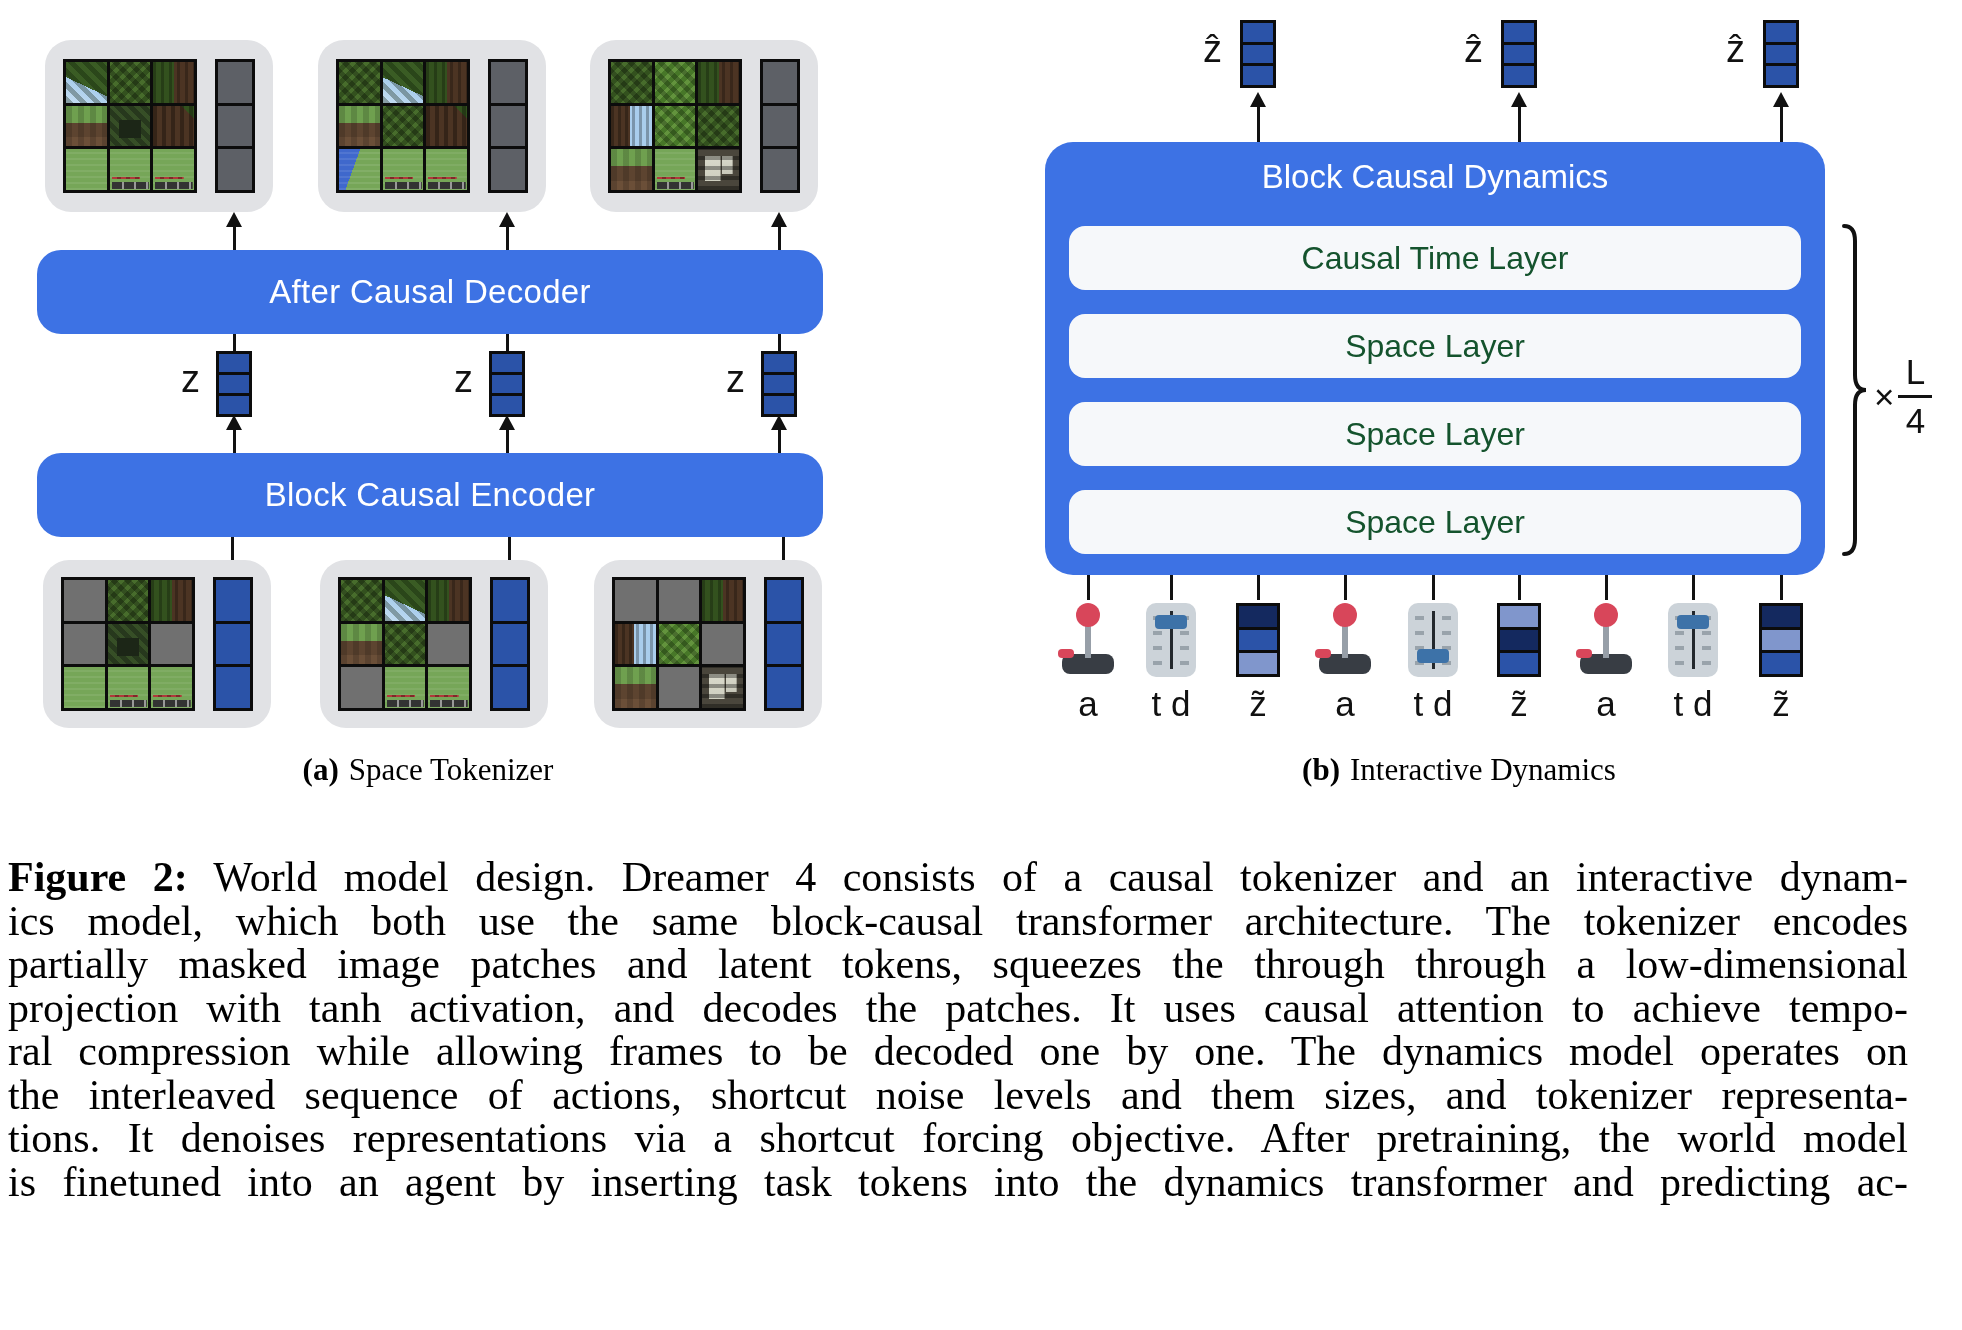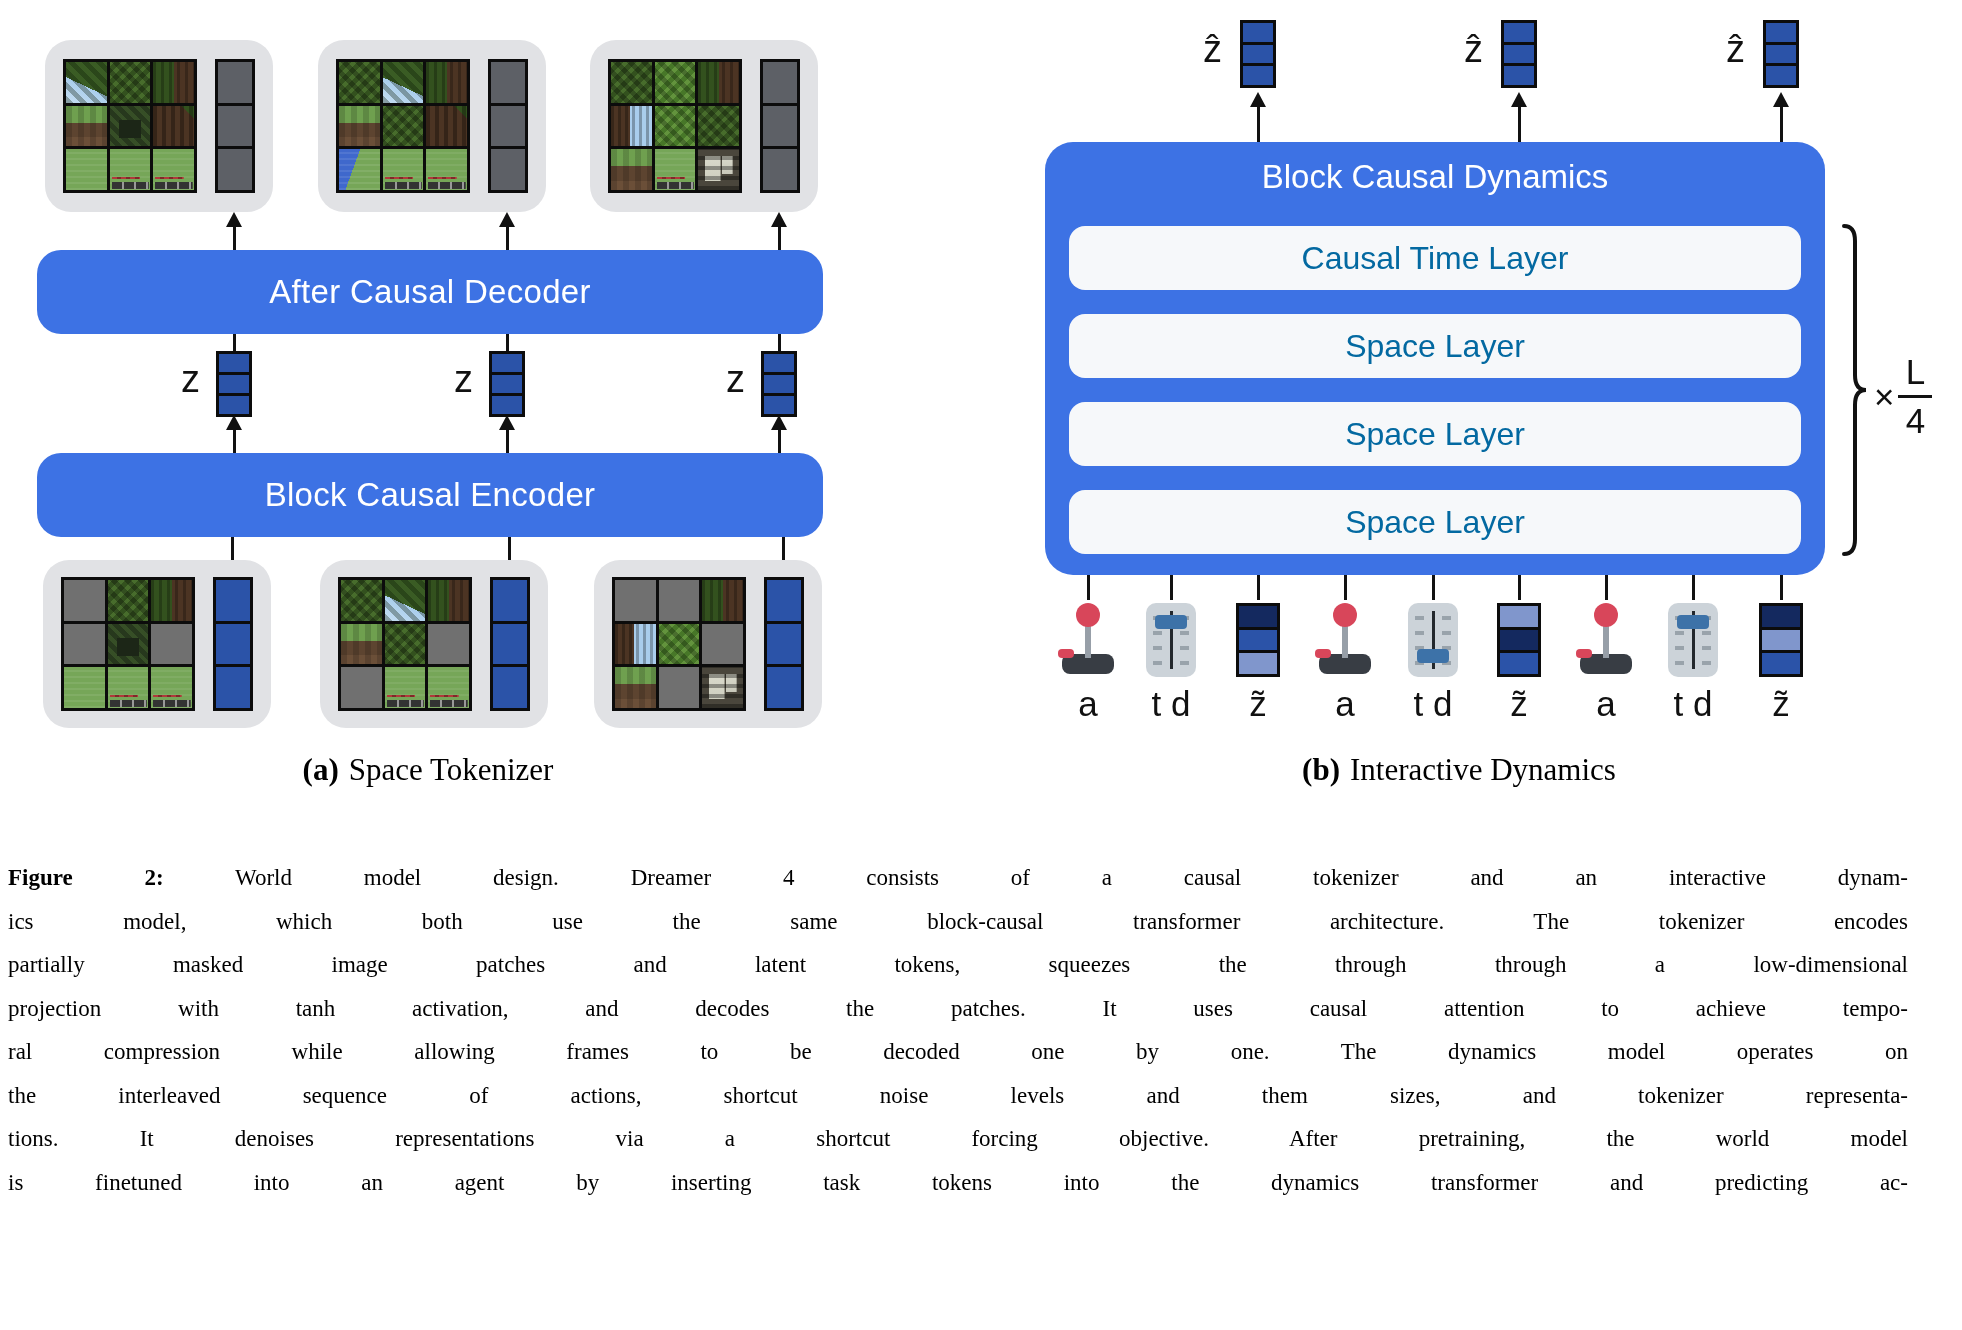--- a/index.html
+++ b/index.html
@@ -10,21 +10,21 @@
   
   .bluebar{position:absolute;background:#3d72e4;border-radius:24px;color:#fff;
            display:flex;align-items:center;justify-content:center;
            font-size:33px;letter-spacing:.3px;}
   #dyn-box{position:absolute;left:1045px;top:142px;width:780px;height:433px;
            background:#3d72e4;border-radius:28px;}
   #dyn-title{position:absolute;left:0;top:16px;width:100%;text-align:center;
              color:#fff;font-size:33px;}
   .layer{position:absolute;left:24px;width:732px;height:64px;background:#f6f8fa;
          border-radius:16px;display:flex;align-items:center;justify-content:center;
-         font-size:32px;color:#0369a1;}
+         font-size:32px;color:#14532d;}
 
   
   .frame-box{position:absolute;width:228px;background:#e1e2e5;border-radius:26px;
              display:flex;align-items:center;justify-content:space-between;
              padding:0 18px;box-sizing:border-box;}
   .patch-grid{display:grid;grid-template-columns:repeat(3,1fr);gap:3px;
               background:#0c0c0c;border:3px solid #0c0c0c;width:134px;height:134px;
               box-sizing:border-box;}
   .tok-col{display:grid;grid-template-rows:repeat(3,1fr);gap:3px;background:#0c0c0c;
            border:3px solid #0c0c0c;width:40px;height:134px;box-sizing:border-box;}
@@ -101,21 +101,21 @@
                        margin-left:-16px;background:#3d72a8;border-radius:4px;}
   .slider-icon .ticks{position:absolute;top:12px;bottom:12px;width:9px;
     background-image:repeating-linear-gradient(0deg,#99a3ab 0 4px,transparent 4px 15px);}
   .slider-icon .ticks.l{left:7px;} .slider-icon .ticks.r{right:7px;}
 
   
   .subcap{position:absolute;font-family:"Liberation Serif",serif;font-size:31px;
           color:#000;text-align:center;width:560px;}
   .subcap b{margin-right:10px;}
   #figcap{position:absolute;left:8px;top:856px;width:1900px;
-          font-family:"Liberation Serif",serif;font-size:23px;color:#000;}
+          font-family:"Liberation Serif",serif;font-size:42px;color:#000;}
   #figcap .line{line-height:43.5px;text-align:justify;text-align-last:justify;
                 white-space:normal;}
   #figcap .line.last{text-align-last:left;}
 
   
   #repeat-note{position:absolute;left:1874px;top:352px;display:flex;
                align-items:center;font-size:35px;color:#111;}
   #repeat-note .frac{display:flex;flex-direction:column;align-items:center;
                      margin-left:4px;}
   #repeat-note .frac .bar{width:34px;border-top:3px solid #111;margin:3px 0;}

